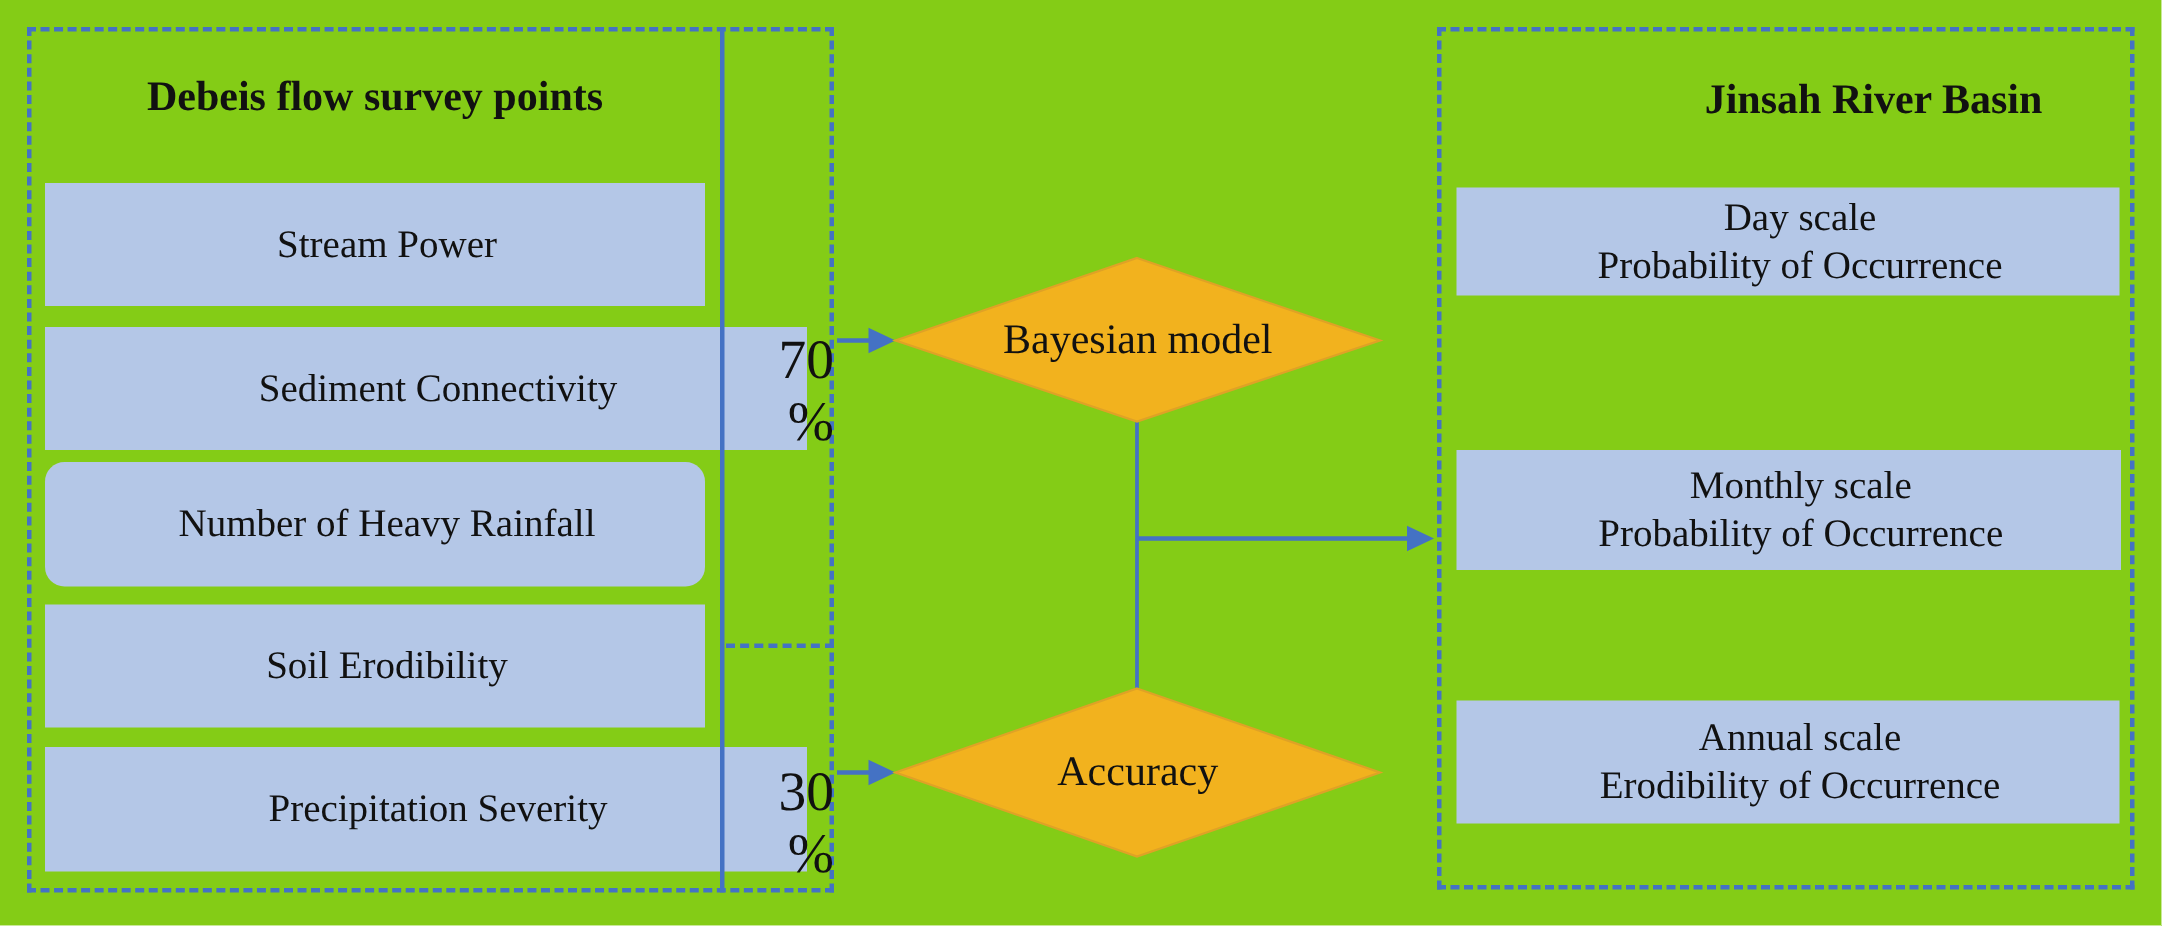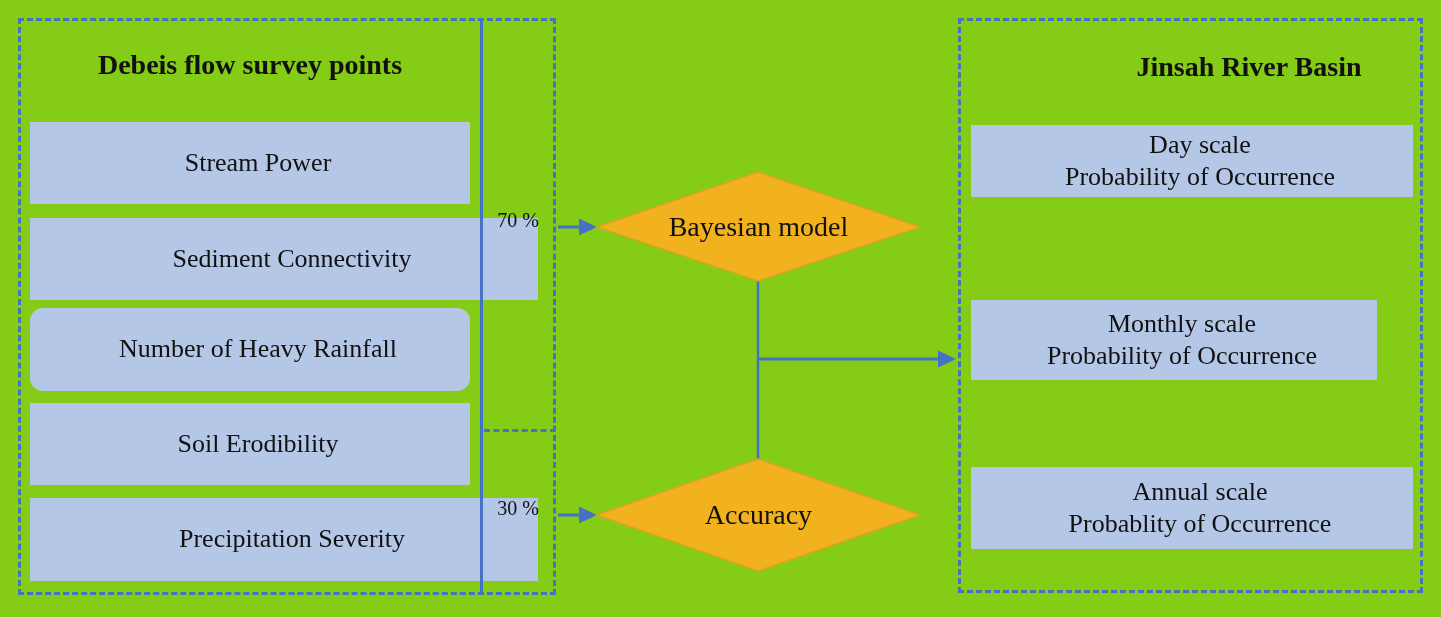--- a/index.html
+++ b/index.html
@@ -48,23 +48,24 @@
     position:absolute;
     background:var(--line-blue);
   }
   .dash-divider{
     position:absolute;
     border-top:3px dashed var(--line-blue);
     height:0;
   }
   .pct-label{
     position:absolute;
-    font-size:20px;
-    text-align:center;
+    font-size:37px;
+    text-align:right;
     line-height:1.1;
+    margin-top:12px;
   }
   .diamond-label{
     position:absolute;
     display:flex;
     align-items:center;
     justify-content:center;
     text-align:center;
     font-size:28px;
   }
   svg.overlay{
@@ -130,26 +131,26 @@
   <div class="panel" style="left:958px;top:18px;width:465px;height:575px;"></div>
 
   <div class="panel-title" style="left:1028px;top:50px;width:442px;">Jinsah River Basin</div>
 
   <div class="item-box" style="left:971px;top:125px;width:442px;height:72px;">
     <div class="two-line">
       <div>Day scale</div>
       <div>Probability of Occurrence</div>
     </div>
   </div>
-  <div class="item-box" style="left:971px;top:300px;width:406px;height:80px;">
+  <div class="item-box" style="left:971px;top:300px;width:443px;height:80px;">
     <div class="two-line">
       <div>Monthly scale</div>
       <div>Probability of Occurrence</div>
     </div>
   </div>
   <div class="item-box" style="left:971px;top:467px;width:442px;height:82px;">
     <div class="two-line">
       <div>Annual scale</div>
-      <div>Probablity of Occurrence</div>
+      <div>Erodibility of Occurrence</div>
     </div>
   </div>
 
 </div>
 
 </body></html>

